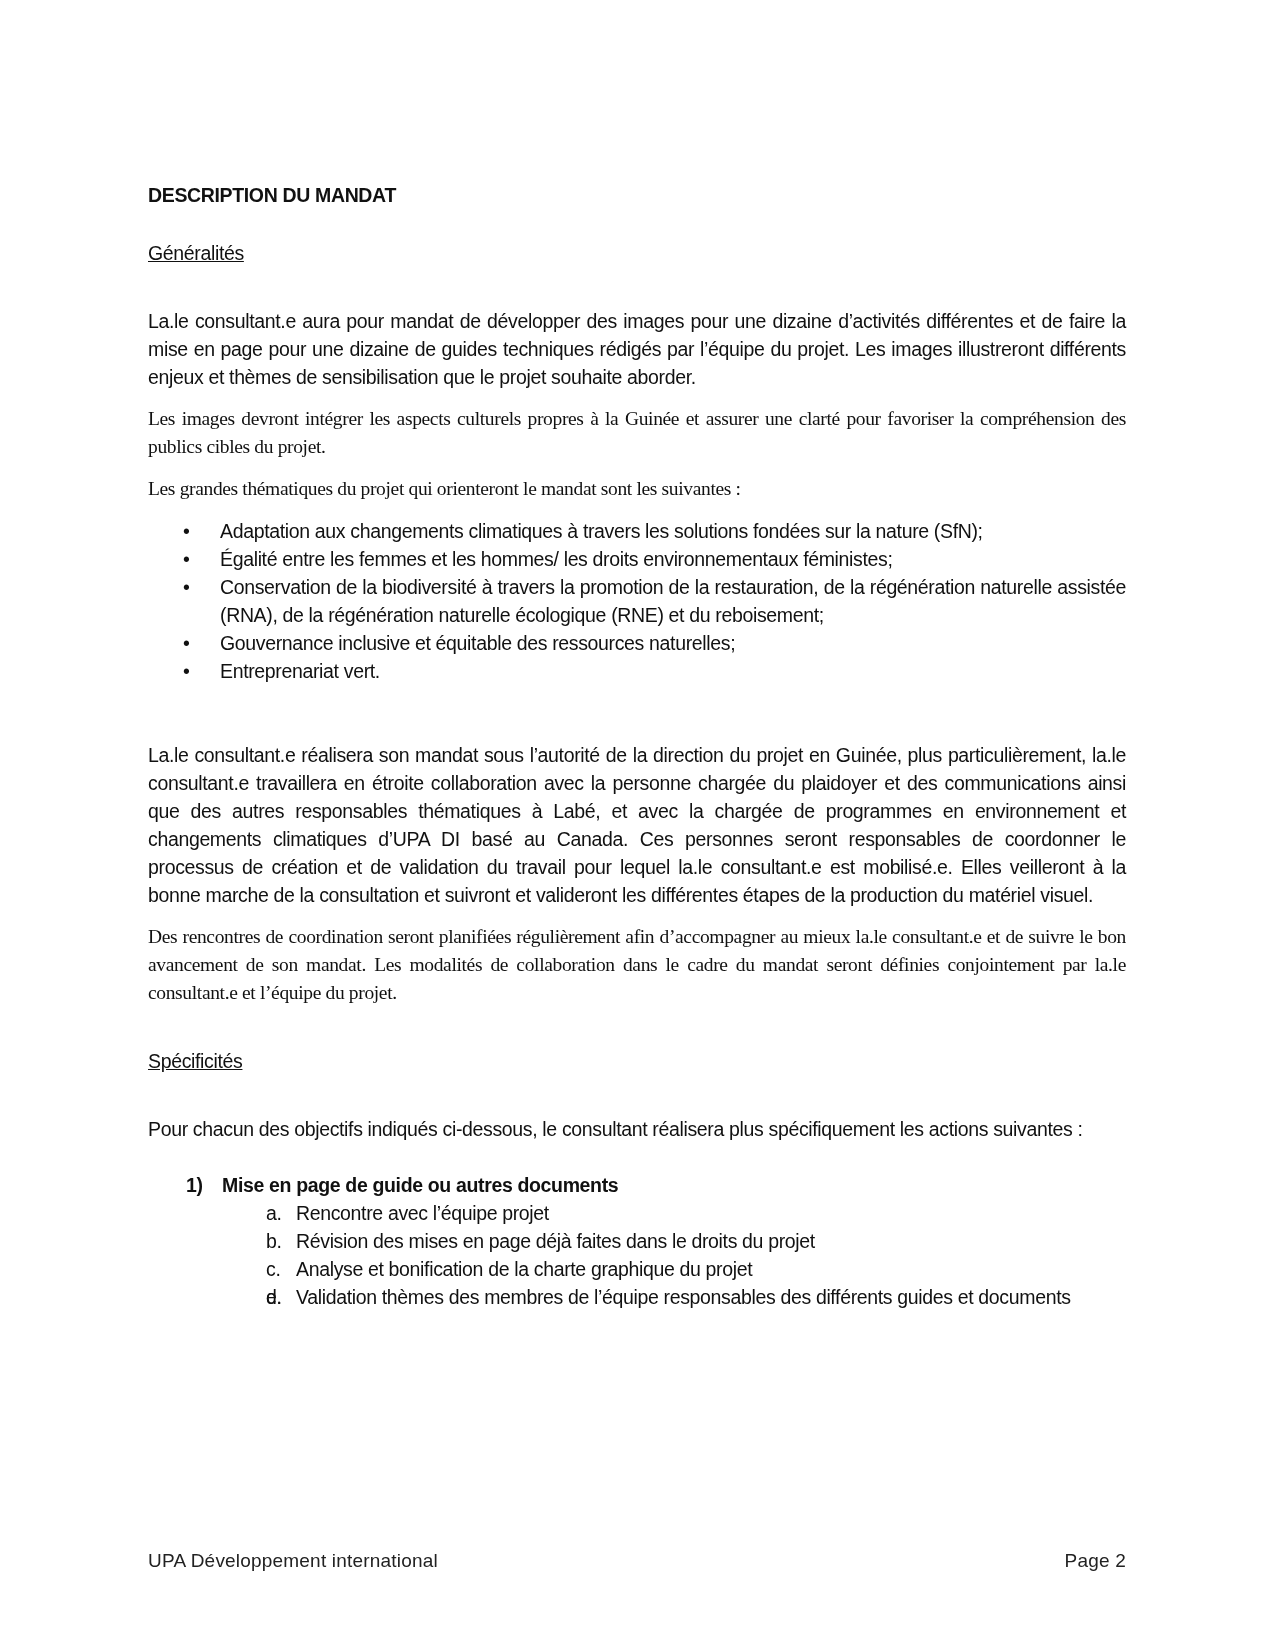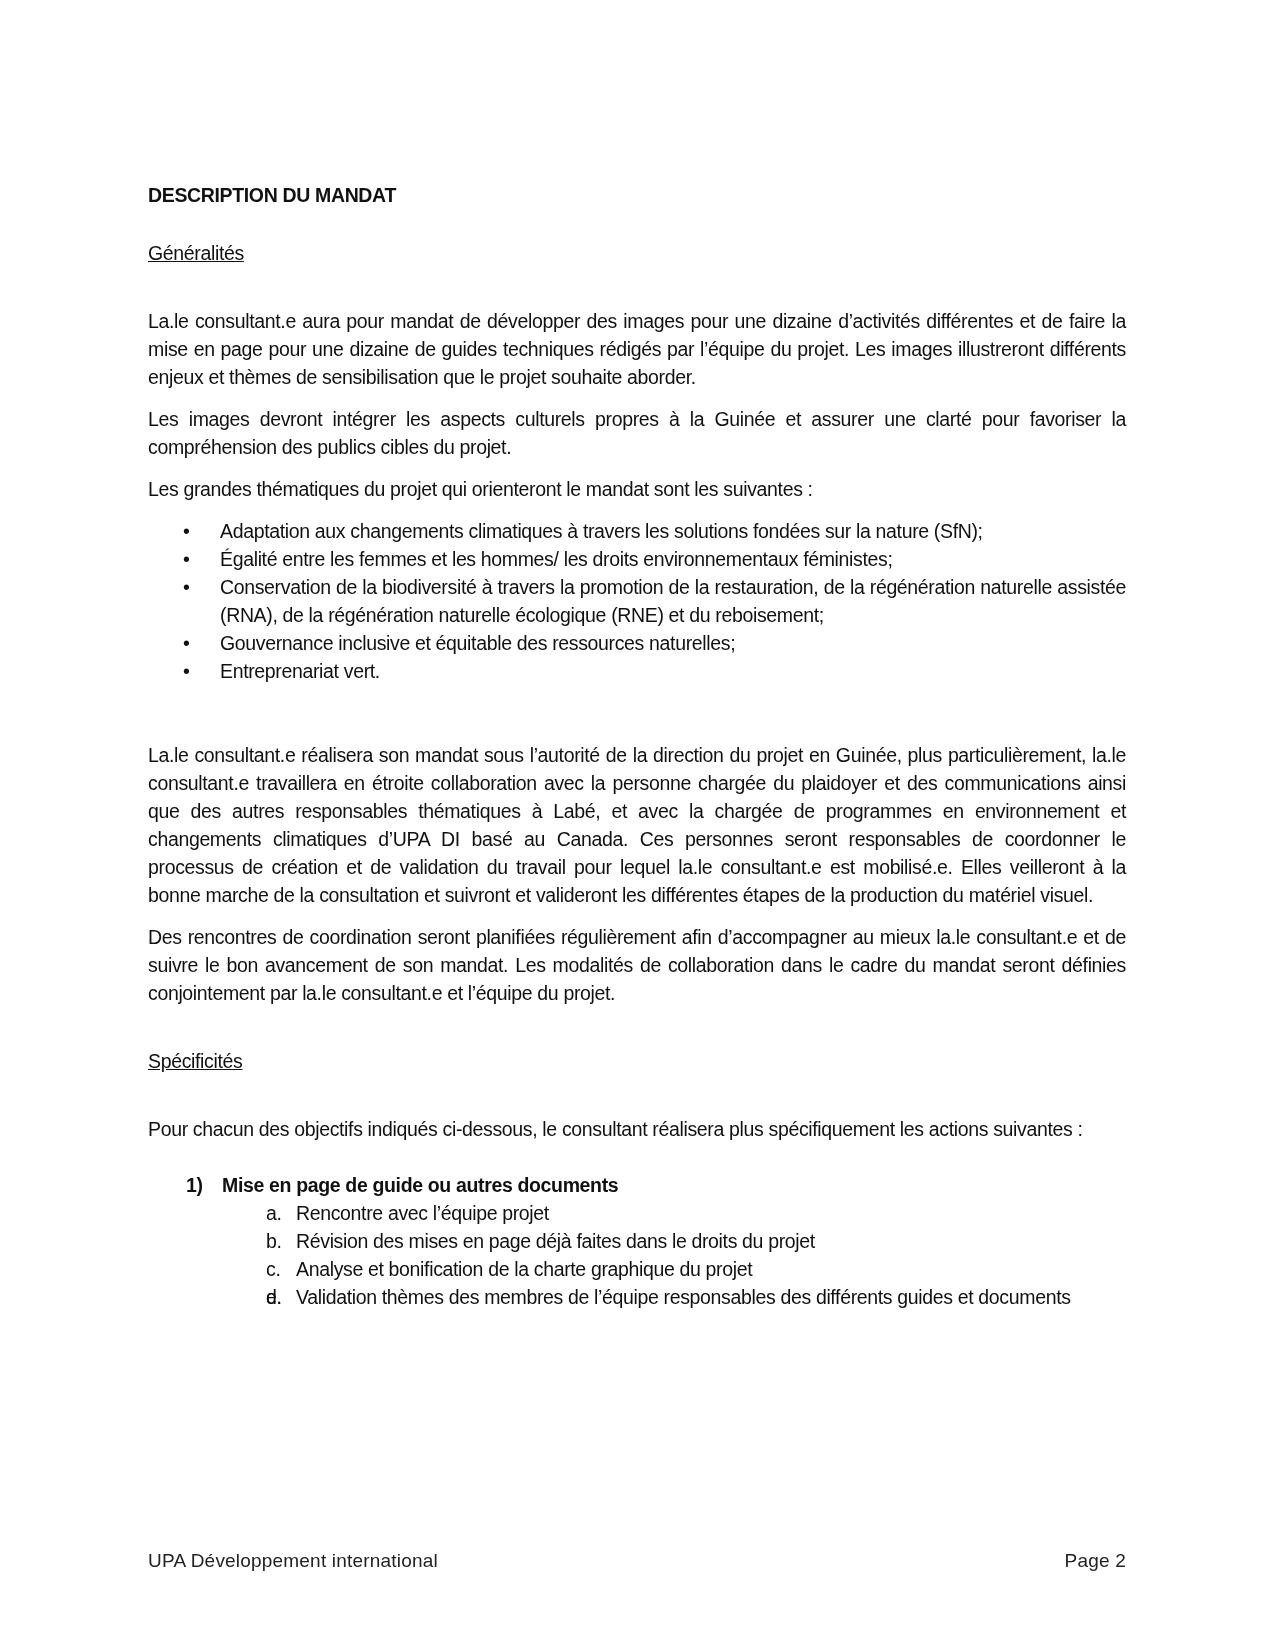--- a/index.html
+++ b/index.html
@@ -3,21 +3,21 @@
 <meta charset="utf-8">
 <style>
   html, body { margin:0; padding:0; background:#ffffff; }
   body { width:1275px; height:1650px; position:relative; overflow:hidden;
          font-family:"Liberation Sans", "DejaVu Sans", sans-serif; color:#111; }
   .page { position:absolute; left:148px; top:150px; width:978px; font-size:19.5px; line-height:28px; letter-spacing:-0.35px;margin-top:31px; }
   .h1 { font-weight:bold; margin:0; }
   .sub { text-decoration:underline; margin:28px 0 0 0; }
   p { margin:0; }
   .just { text-align:justify; }
-  .gap14 { margin-top:14px; }
+  .gap14 { margin-top:14px;font-family:Liberation Serif, serif; }
   ul.bul { list-style:none; margin:14px 0 0 0; padding:0; }
   ul.bul li { position:relative; padding-left:72px; text-align:justify; }
   ul.bul li .dot { position:absolute; left:35px; top:0; }
   .olhead { margin-top:28px; padding-left:38px; font-weight:bold; position:relative; }
   .olhead .num { position:absolute; left:38px; }
   .olhead .txt { padding-left:36px; display:block; }
   ul.alpha { list-style:none; margin:0; padding:0; }
   ul.alpha li { position:relative; padding-left:148px; text-align:justify; }
   ul.alpha li .let { position:absolute; left:118px; }
   .footer { position:absolute; top:1550px; left:148px; width:978px; font-size:19px; color:#222; letter-spacing:0.2px; }

